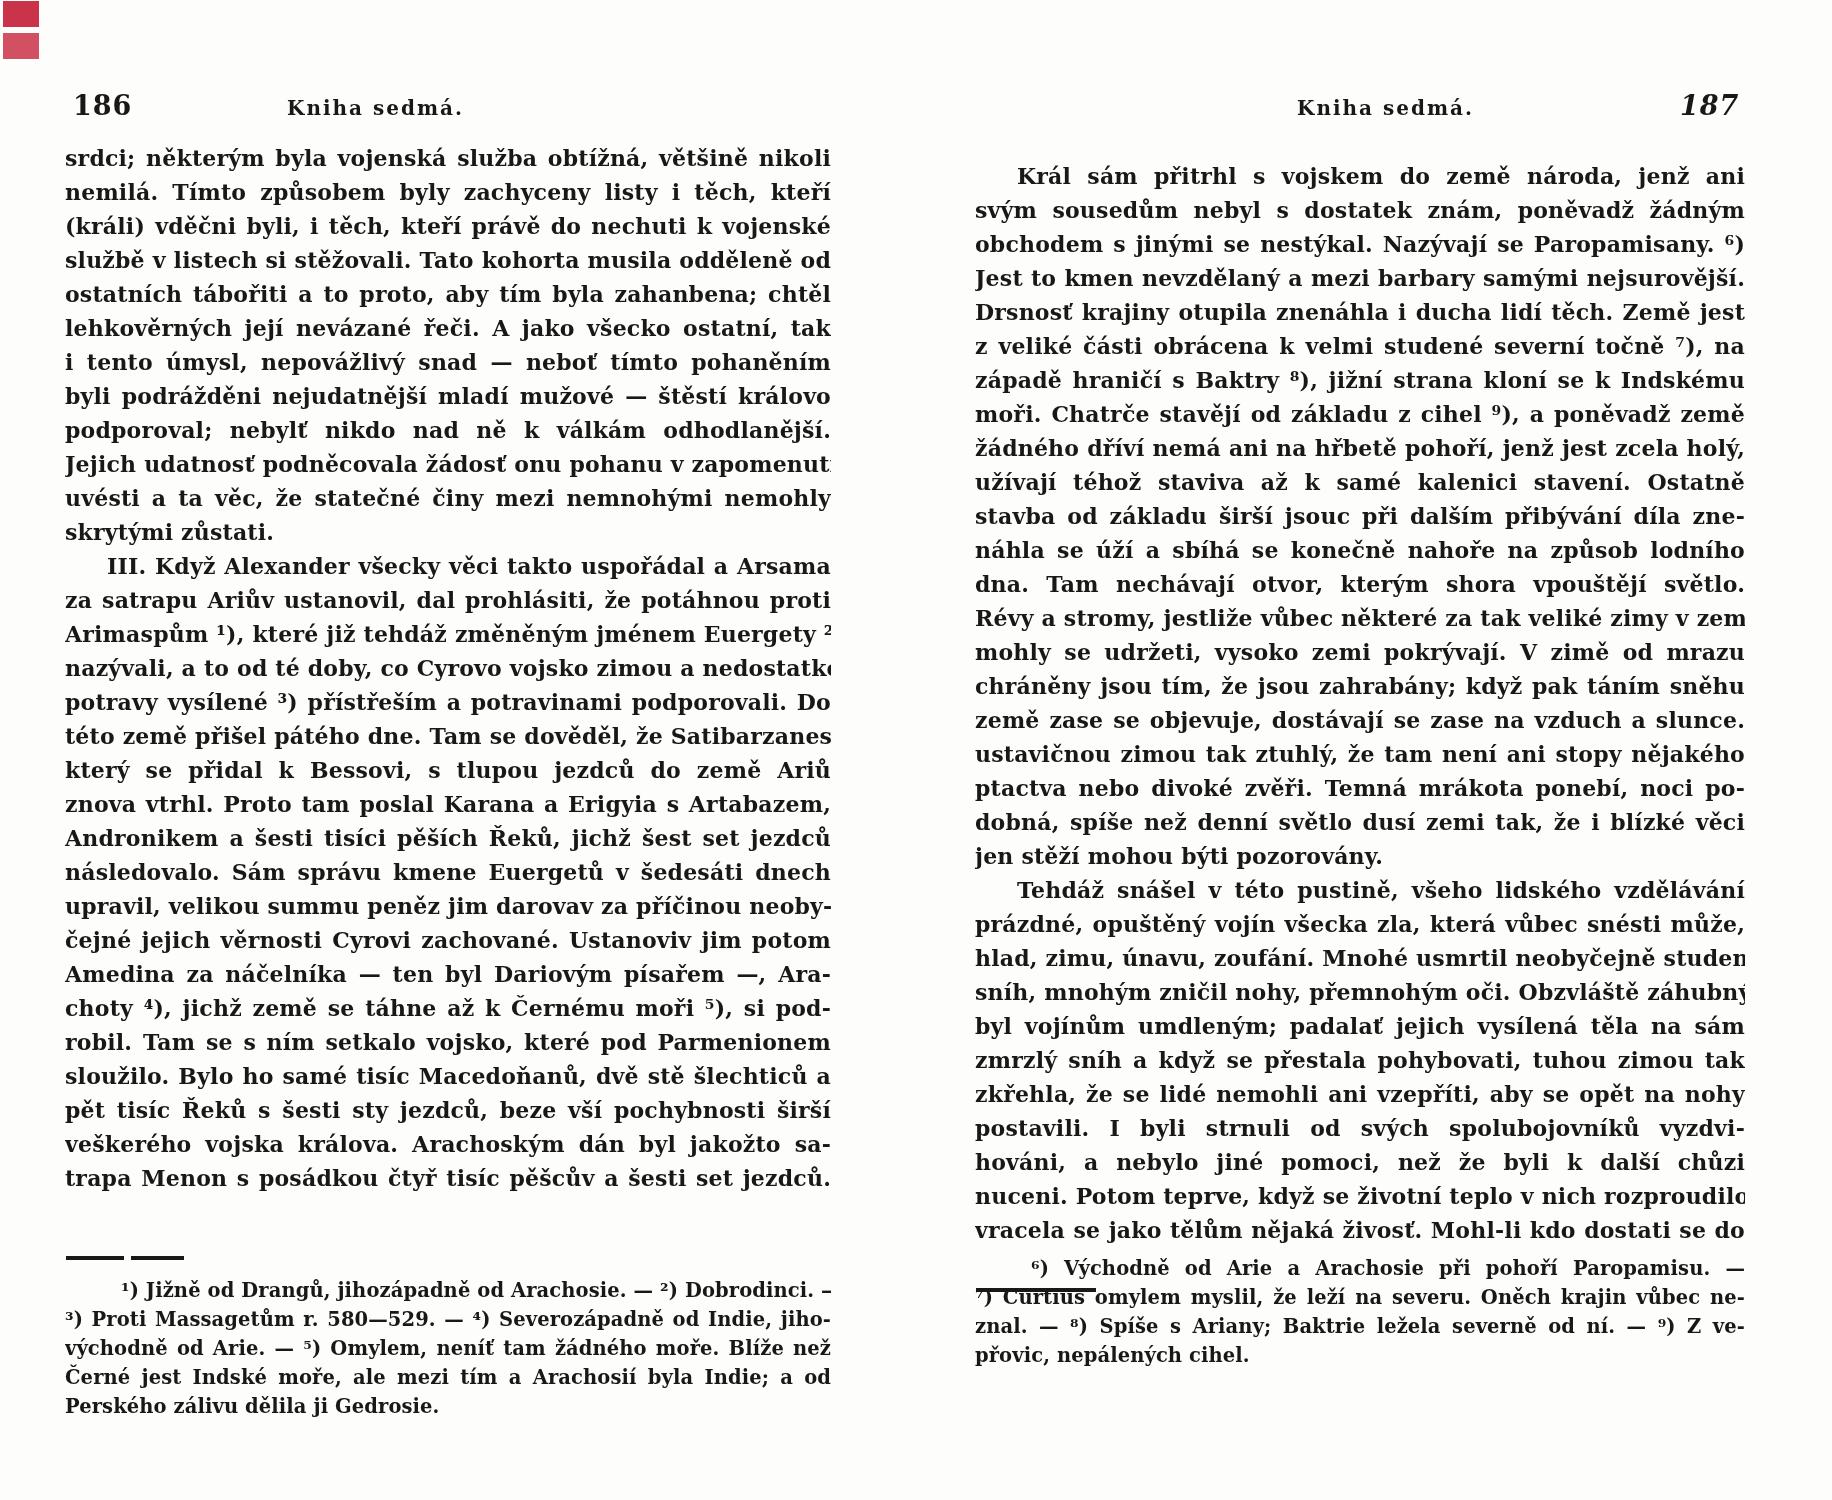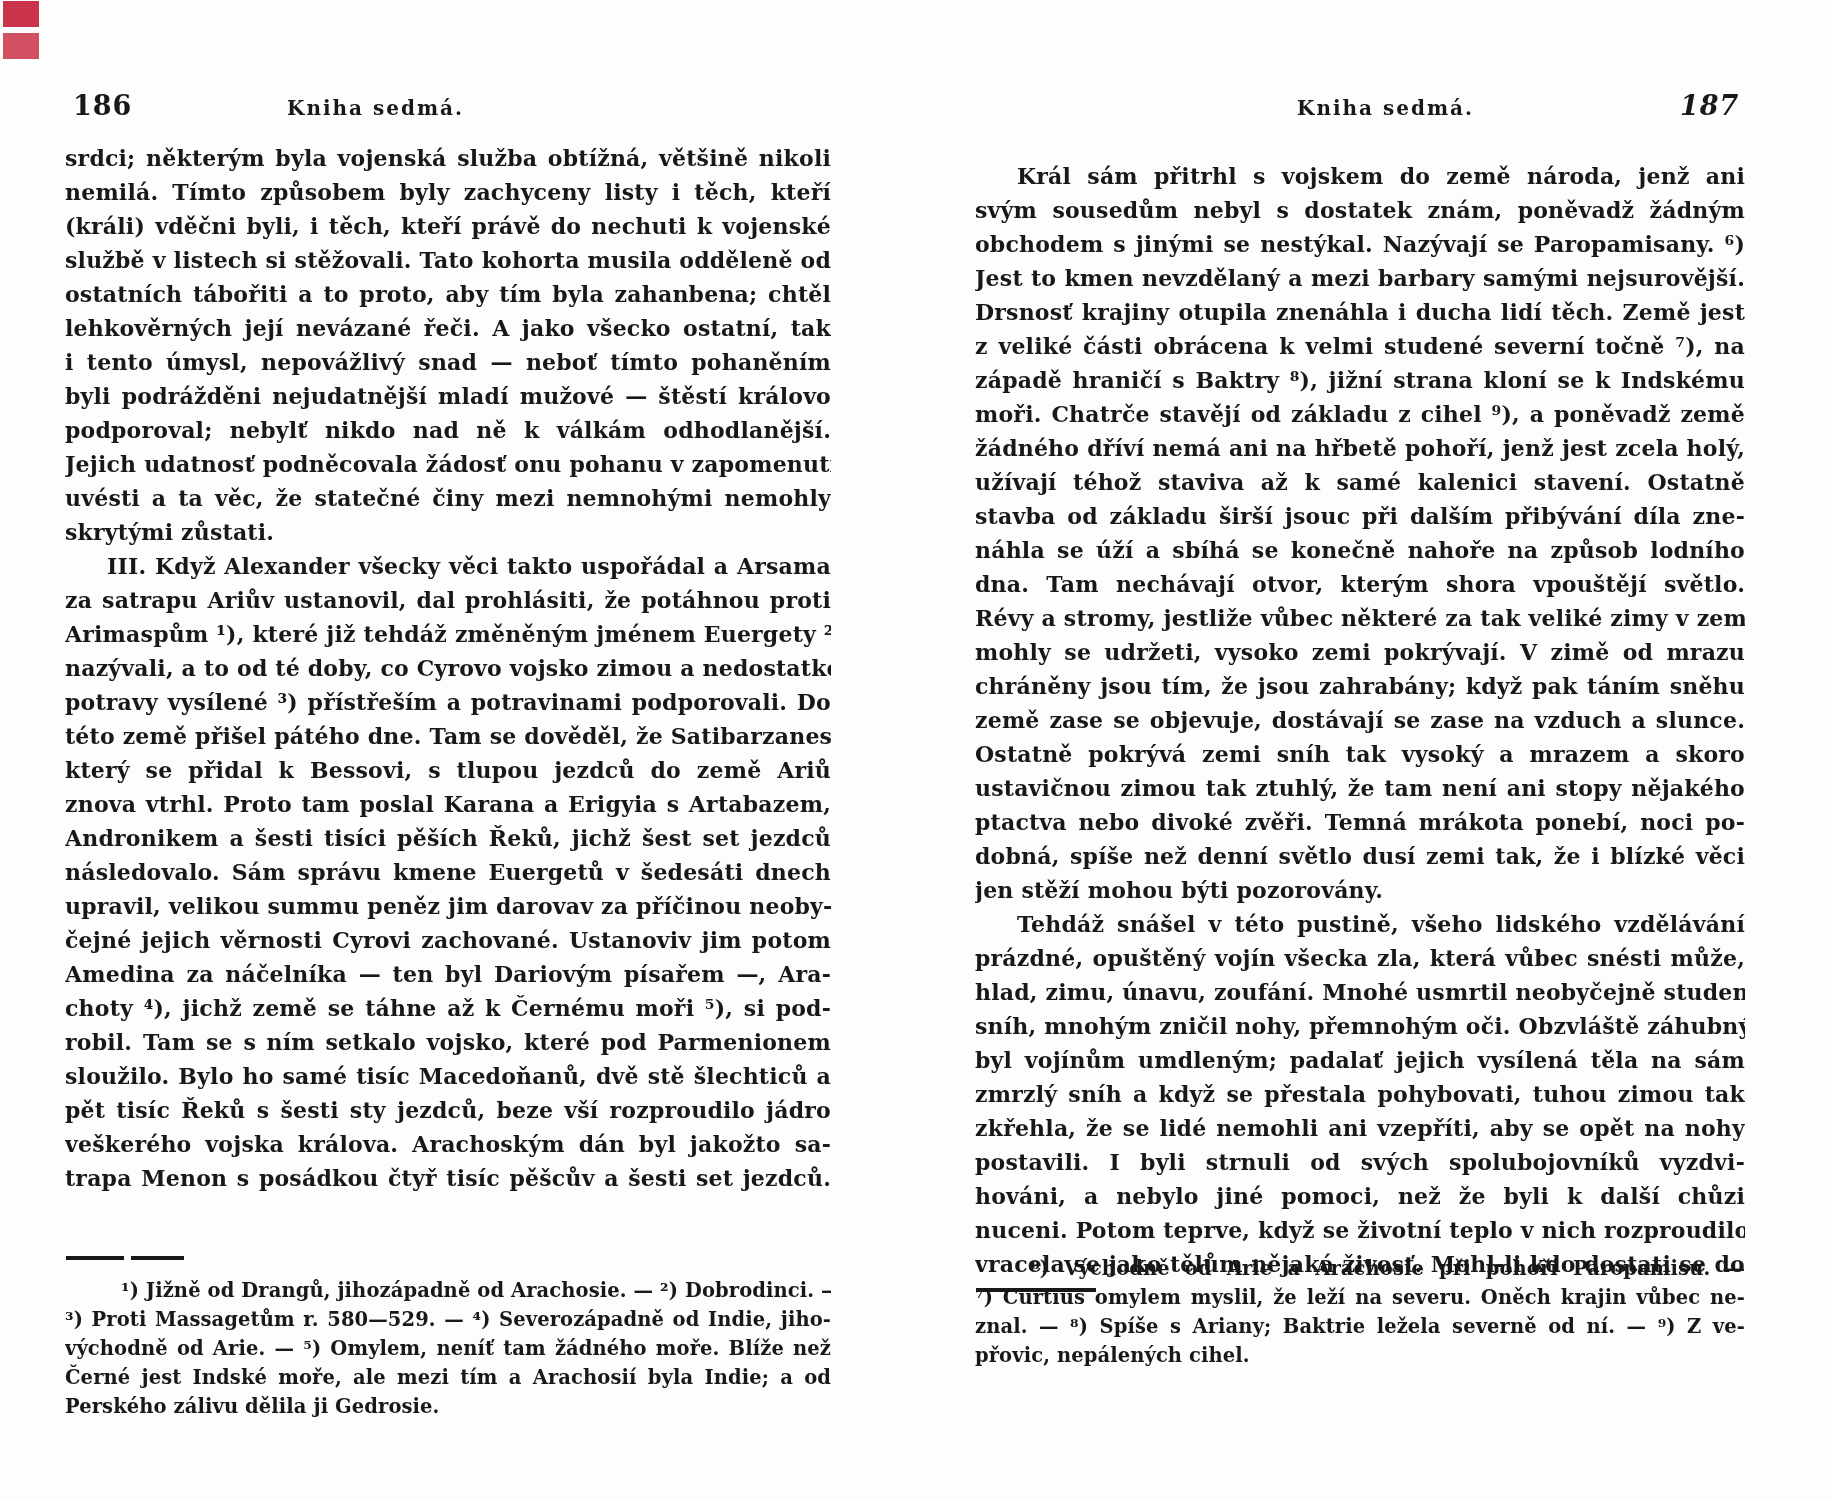--- a/index.html
+++ b/index.html
@@ -92,21 +92,21 @@
       <div class="line">který se přidal k Bessovi, s tlupou jezdců do země Ariů</div>
       <div class="line">znova vtrhl. Proto tam poslal Karana a Erigyia s Artabazem,</div>
       <div class="line">Andronikem a šesti tisíci pěších Řeků, jichž šest set jezdců</div>
       <div class="line">následovalo. Sám správu kmene Euergetů v šedesáti dnech</div>
       <div class="line">upravil, velikou summu peněz jim darovav za příčinou neoby-</div>
       <div class="line">čejné jejich věrnosti Cyrovi zachované. Ustanoviv jim potom</div>
       <div class="line">Amedina za náčelníka — ten byl Dariovým písařem —, Ara-</div>
       <div class="line">choty ⁴), jichž země se táhne až k Černému moři ⁵), si pod-</div>
       <div class="line">robil. Tam se s ním setkalo vojsko, které pod Parmenionem</div>
       <div class="line">sloužilo. Bylo ho samé tisíc Macedoňanů, dvě stě šlechticů a</div>
-      <div class="line">pět tisíc Řeků s šesti sty jezdců, beze vší rozproudilo jádro</div>
+      <div class="line">pět tisíc Řeků s šesti sty jezdců, beze vší pochybnosti širší</div>
       <div class="line">veškerého vojska králova. Arachoským dán byl jakožto sa-</div>
       <div class="line">trapa Menon s posádkou čtyř tisíc pěšcův a šesti set jezdců.</div>
     </div>
 
   <div class="footnote-rule two-dash" style="left:66px;top:1256px;width:120px;"><span class="d1"></span><span class="d2"></span></div>
 
   <div class="body-block footnote-block" style="left:65px;top:1276px;width:766px;">
       <div class="line indent">¹) Jižně od Drangů, jihozápadně od Arachosie. — ²) Dobrodinci. —</div>
       <div class="line">³) Proti Massagetům r. 580—529. — ⁴) Severozápadně od Indie, jiho-</div>
       <div class="line">východně od Arie. — ⁵) Omylem, neníť tam žádného moře. Blíže než</div>
@@ -130,21 +130,20 @@
       <div class="line">moři. Chatrče stavějí od základu z cihel ⁹), a poněvadž země</div>
       <div class="line">žádného dříví nemá ani na hřbetě pohoří, jenž jest zcela holý,</div>
       <div class="line">užívají téhož staviva až k samé kalenici stavení. Ostatně</div>
       <div class="line">stavba od základu širší jsouc při dalším přibývání díla zne-</div>
       <div class="line">náhla se úží a sbíhá se konečně nahoře na způsob lodního</div>
       <div class="line">dna. Tam nechávají otvor, kterým shora vpouštějí světlo.</div>
       <div class="line">Révy a stromy, jestliže vůbec některé za tak veliké zimy v zemi</div>
       <div class="line">mohly se udržeti, vysoko zemi pokrývají. V zimě od mrazu</div>
       <div class="line">chráněny jsou tím, že jsou zahrabány; když pak táním sněhu</div>
       <div class="line">země zase se objevuje, dostávají se zase na vzduch a slunce.</div>
-      <div class="line">Ostatně pokrývá zemi sníh tak vysoký a mrazem a skoro</div>
       <div class="line">ustavičnou zimou tak ztuhlý, že tam není ani stopy nějakého</div>
       <div class="line">ptactva nebo divoké zvěři. Temná mrákota ponebí, noci po-</div>
       <div class="line">dobná, spíše než denní světlo dusí zemi tak, že i blízké věci</div>
       <div class="line no-stretch">jen stěží mohou býti pozorovány.</div>
       <div class="line indent">Tehdáž snášel v této pustině, všeho lidského vzdělávání</div>
       <div class="line">prázdné, opuštěný vojín všecka zla, která vůbec snésti může,</div>
       <div class="line">hlad, zimu, únavu, zoufání. Mnohé usmrtil neobyčejně studený</div>
       <div class="line">sníh, mnohým zničil nohy, přemnohým oči. Obzvláště záhubným</div>
       <div class="line">byl vojínům umdleným; padalať jejich vysílená těla na sám</div>
       <div class="line">zmrzlý sníh a když se přestala pohybovati, tuhou zimou tak</div>

